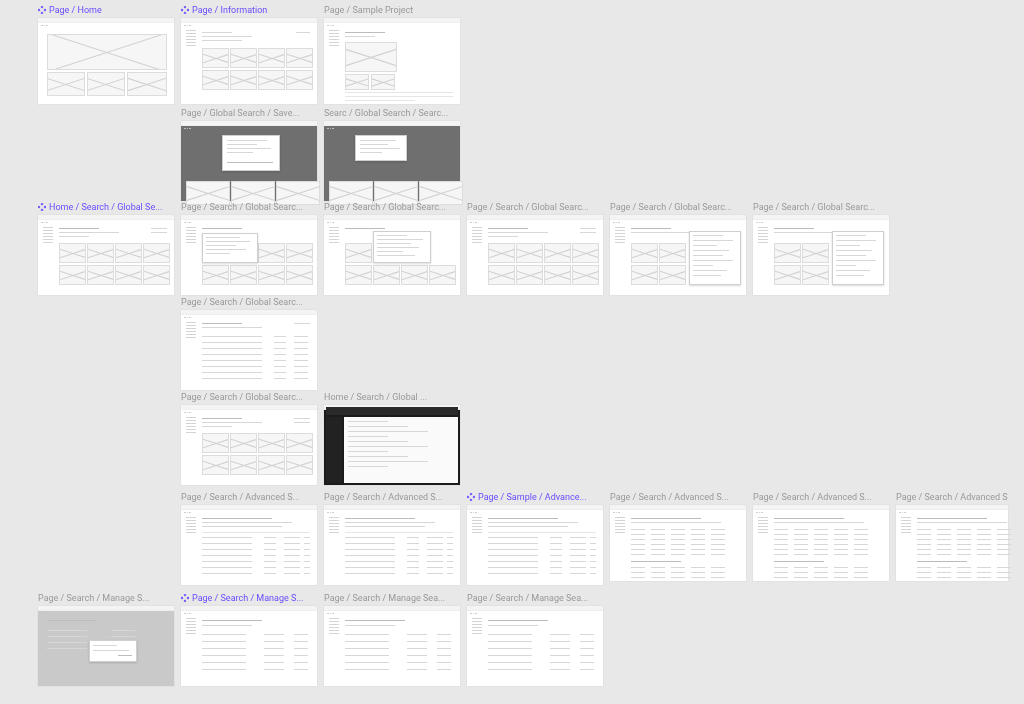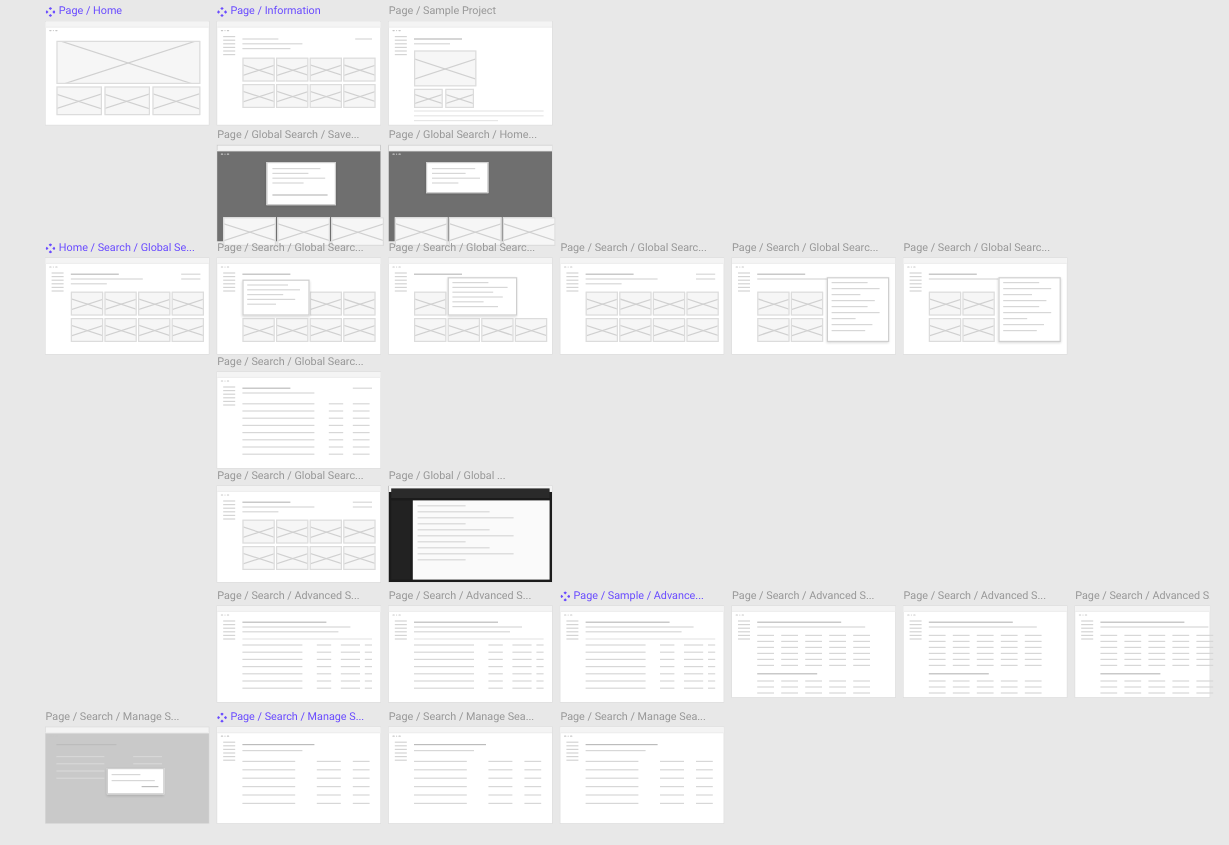--- a/index.html
+++ b/index.html
@@ -257,21 +257,21 @@
             <div class="ph-line dk" style="left:4px;top:26px;width:46px"></div>
         </div>
         <div class="ph-box" style="left:2px;top:50px;width:42px;height:22px"></div>
           <div class="ph-box" style="left:47px;top:50px;width:42px;height:22px"></div>
           <div class="ph-box" style="left:92px;top:50px;width:42px;height:22px"></div>
       </div>
      </div>
     </div>
     <div class="frame" style="left: 300px; top: 107px; width: 136px;">
       <div class="frame-title ">
-       <span>Page / Global Search / Home...</span>
+       <span>Searc / Global Search / Searc...</span>
      </div>
       <div class="frame-body med dark" style="width:136px">
        <div class="topstrip"></div>
        <div class="header">
           <div class="dotset">
             <span class="dot"></span>
             <span class="dot"></span>
             <span class="dot"></span>
           </div>
         </div>
@@ -619,21 +619,21 @@
           <div class="ph-box" style="left:102px;top:18px;width:25px;height:18px"></div>
         <div class="ph-box" style="left:18px;top:40px;width:25px;height:18px"></div>
           <div class="ph-box" style="left:46px;top:40px;width:25px;height:18px"></div>
           <div class="ph-box" style="left:74px;top:40px;width:25px;height:18px"></div>
           <div class="ph-box" style="left:102px;top:40px;width:25px;height:18px"></div>
       </div>
      </div>
     </div>
     <div class="frame" style="left: 300px; top: 391px; width: 136px;">
       <div class="frame-title ">
-       <span>Page / Global / Global ...</span>
+       <span>Home / Search / Global ...</span>
      </div>
       <div class="frame-body med code" style="width:136px">
        <div class="topstrip"></div>
        <div class="header">
           <div class="dotset">
             <span class="dot"></span>
             <span class="dot"></span>
             <span class="dot"></span>
           </div>
         </div>

